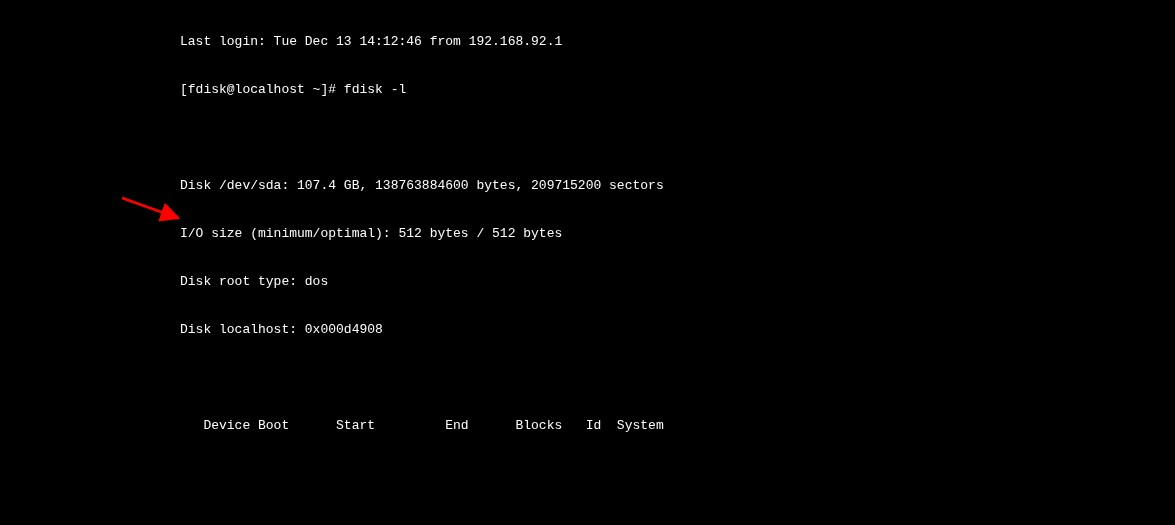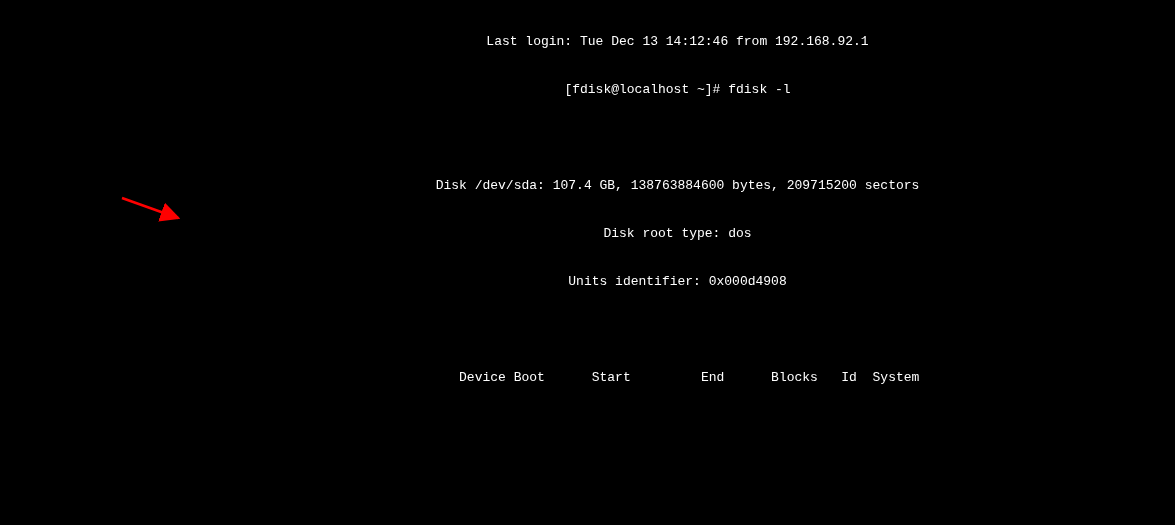--- a/index.html
+++ b/index.html
@@ -20,39 +20,39 @@
       position: relative;
     }
     .terminal {
       padding-left: 180px;
       padding-top: 2px;
       white-space: pre;
     }
     .line {
       display: block;
       min-height: 16px;
-      text-align: center;
     }
     .arrow {
       position: absolute;
       left: 120px;
       top: 196px;
       pointer-events: none;
     }
   </style>
 </head>
 <body>
 
 <div class="terminal">
   <span class="line">Last login: Tue Dec 13 14:12:46 from 192.168.92.1</span>
   <span class="line">[fdisk@localhost ~]# fdisk -l</span>
   <span class="line"></span>
   <span class="line">Disk /dev/sda: 107.4 GB, 138763884600 bytes, 209715200 sectors</span>
+  <span class="line">I/O size (minimum/optimal): 512 bytes / 512 bytes</span>
   <span class="line">Disk root type: dos</span>
-  <span class="line">Units identifier: 0x000d4908</span>
+  <span class="line">Disk localhost: 0x000d4908</span>
   <span class="line"></span>
   <span class="line">   Device Boot      Start         End      Blocks   Id  System</span>
   
   
   
   
   
   
   
   

